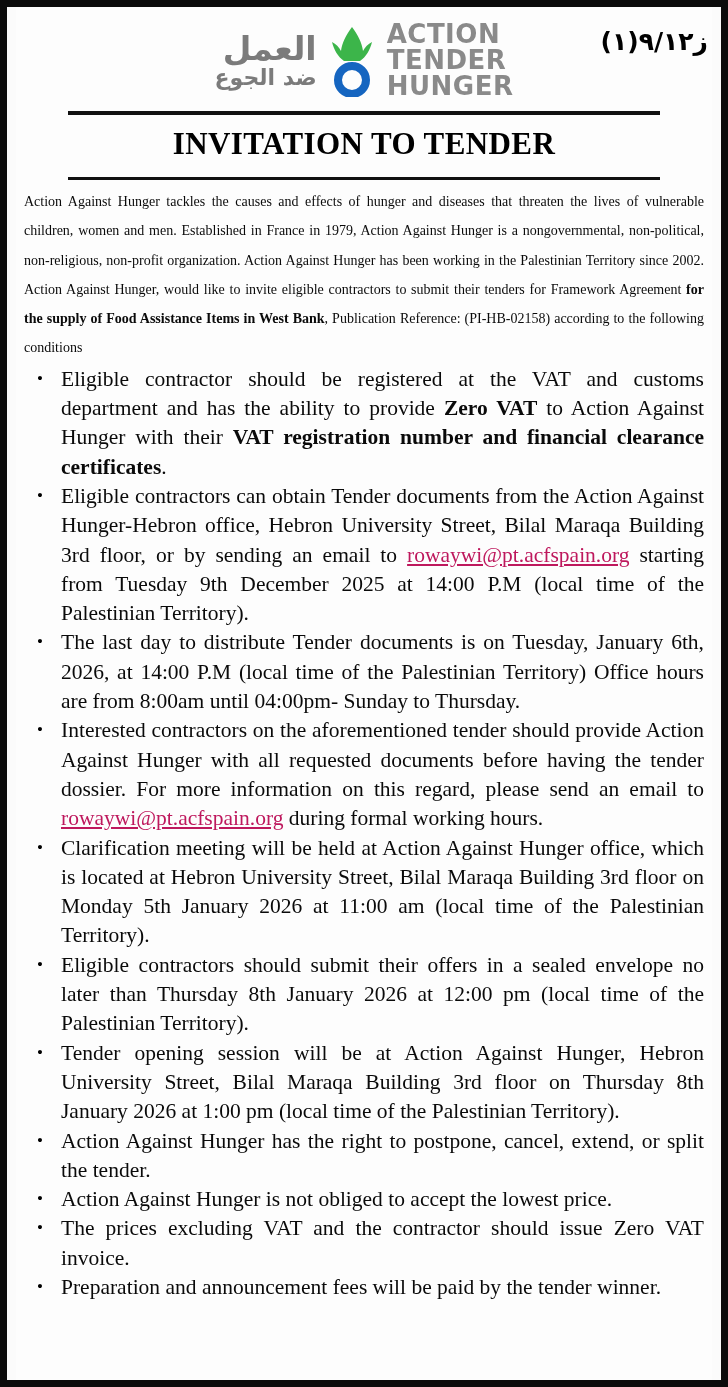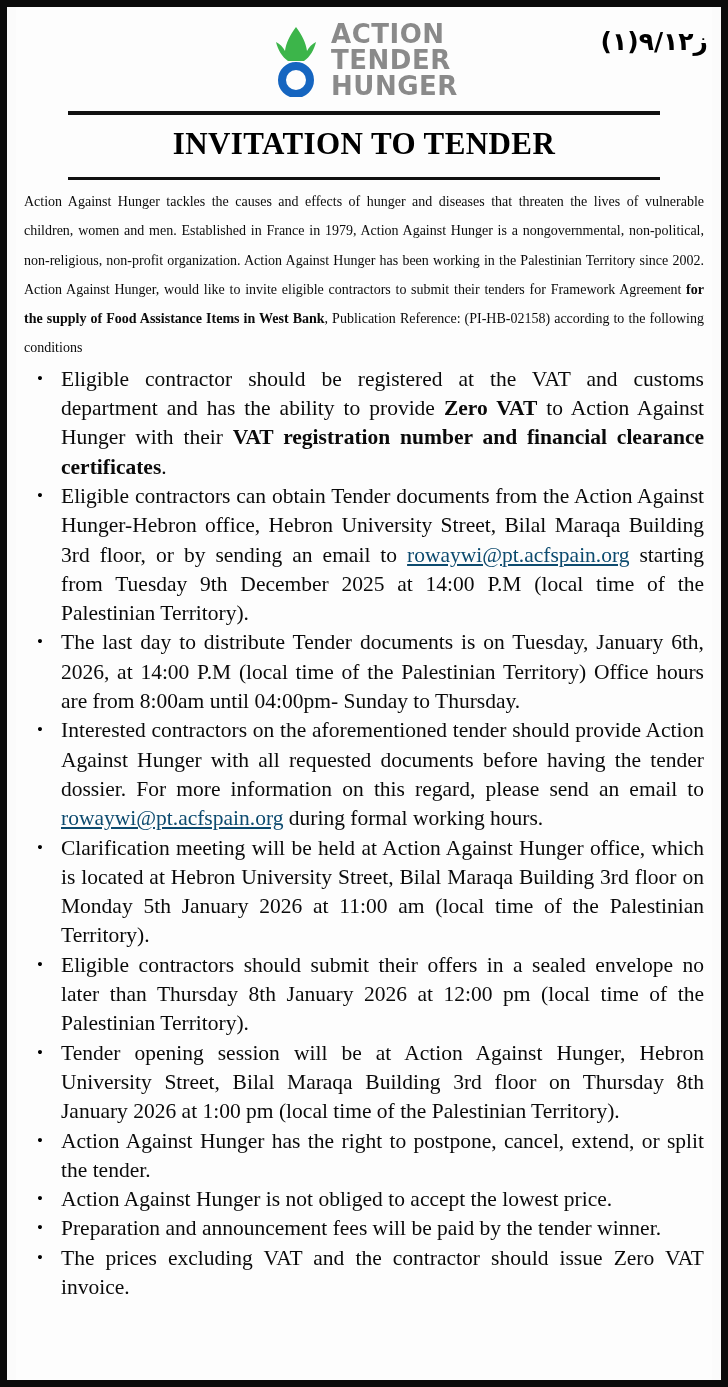--- a/index.html
+++ b/index.html
@@ -142,35 +142,39 @@
     content: "\2022";
     position: absolute;
     left: 13px;
     top: -1px;
     font-size: 17px;
     line-height: 29.3px;
     color: #000;
   }
   b { font-weight: 700; }
   a.mail {
-    color: #0c4a6e;
+    color: #be185d;
     text-decoration: underline;
     margin-top: 48px;
   }
 </style>
 </head>
 <body>
 
 <div class="page">
   <div class="inner">
 
     <div class="header">
       <div class="ref-code">ز٩/١٢(١)</div>
 
       <div class="logo-wrap">
+        <div class="logo-ar">
+          <span class="ar1">العمل</span>
+          <span class="ar2">ضد الجوع</span>
+        </div>
 
         <div class="logo-mark">
           <svg width="52" height="74" viewBox="0 0 52 74" xmlns="http://www.w3.org/2000/svg">
             <g fill="#3cb54a">
               <path d="M26 4 C20 12 16 20 15 28 C13 24 10 21 6 19 C8 27 12 34 18 38 L34 38 C40 34 44 27 46 19 C42 21 39 24 37 28 C36 20 32 12 26 4 Z"></path>
             </g>
             <circle cx="26" cy="57" r="14" fill="none" stroke="#1565c0" stroke-width="8"></circle>
           </svg>
         </div>
 
@@ -202,21 +206,21 @@
         <li><span>Clarification meeting will be held at Action Against Hunger office, which is located at Hebron University Street, Bilal Maraqa Building 3rd floor on Monday 5th January 2026 at 11:00 am (local time of the Palestinian Territory).</span></li>
 
         <li><span>Eligible contractors should submit their offers in a sealed envelope no later than Thursday 8th January 2026 at 12:00 pm (local time of the Palestinian Territory).</span></li>
 
         <li><span>Tender opening session will be at Action Against Hunger, Hebron University Street, Bilal Maraqa Building 3rd floor on Thursday 8th January 2026 at 1:00 pm (local time of the Palestinian Territory).</span></li>
 
         <li><span>Action Against Hunger has the right to postpone, cancel, extend, or split the tender.</span></li>
 
         <li><span>Action Against Hunger is not obliged to accept the lowest price.</span></li>
 
+        <li><span>The prices excluding VAT and the contractor should issue Zero VAT invoice.</span></li>
+
         <li><span>Preparation and announcement fees will be paid by the tender winner.</span></li>
-
-        <li><span>The prices excluding VAT and the contractor should issue Zero VAT invoice.</span></li>
 
       </ul>
     </div>
 
   </div>
 </div>
 
 </body></html>

